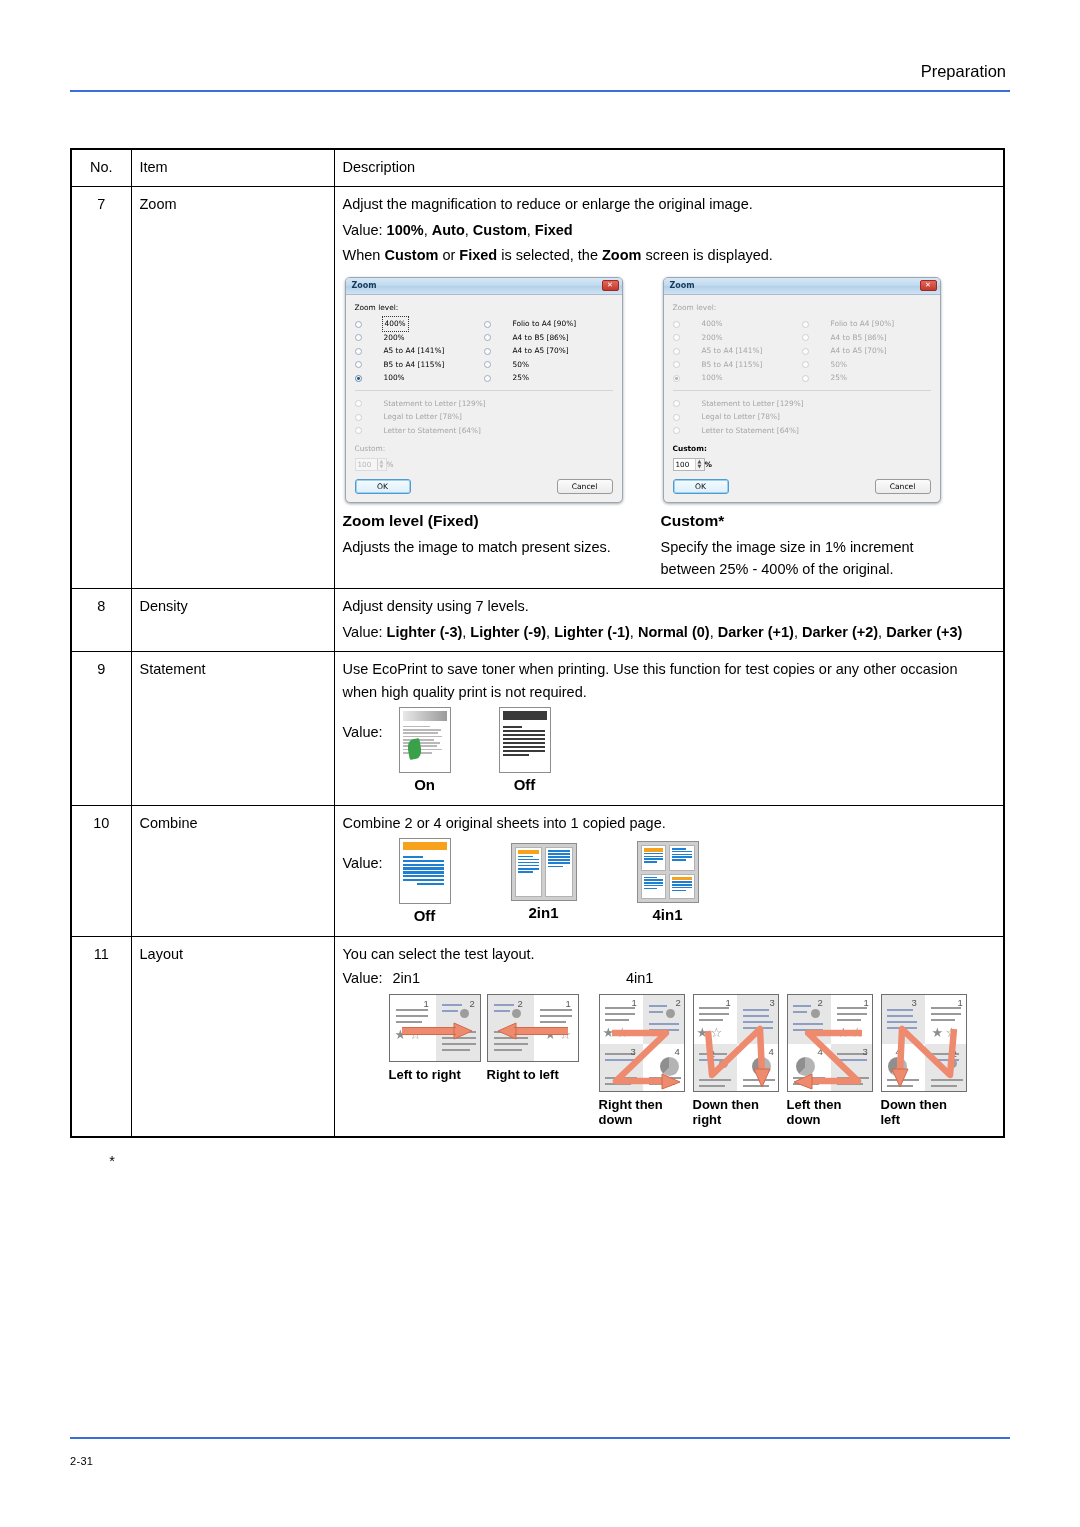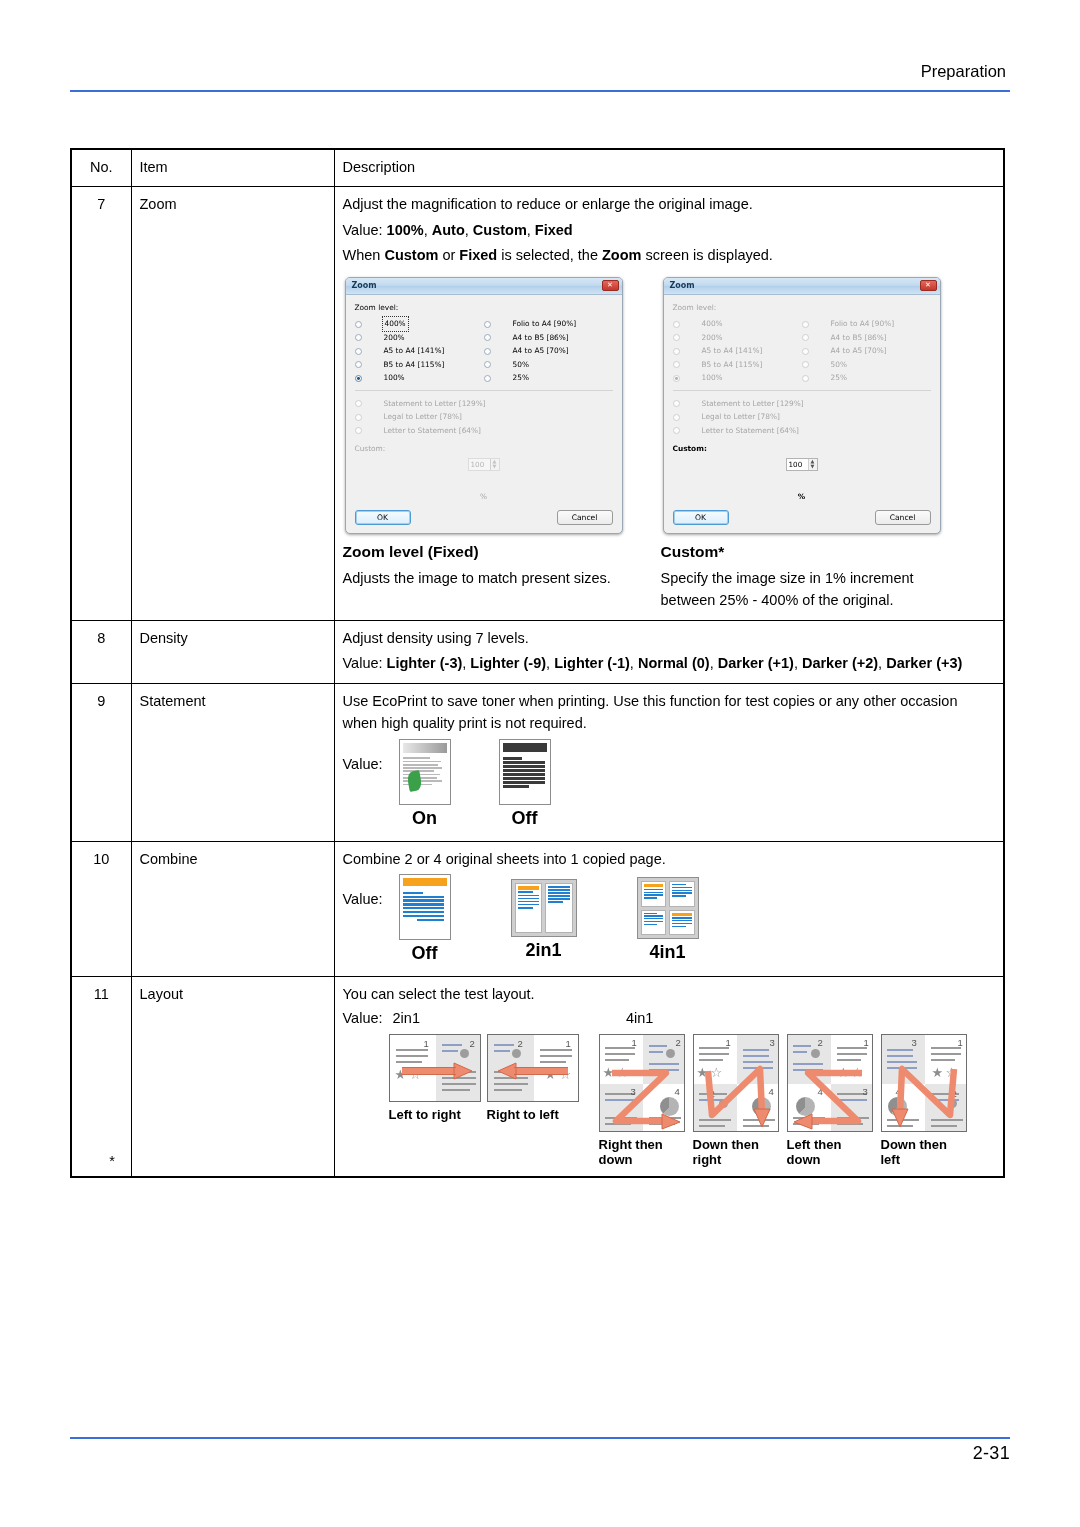--- a/index.html
+++ b/index.html
@@ -20,21 +20,21 @@
   .page-header .hdr-text {
     text-align:right; font-size:16.5px; color:#000; padding-right:4px;
   }
   .rule-blue {
     height:2px; background:#3a6fd8; margin-top:9px;
   }
 
   
   .page-footer { position:absolute; left:70px; top:1428px; width:940px; }
   .page-footer .pg {
-    text-align:right; font-size:18px; margin-top:4px; letter-spacing:.3px;
+    text-align:left; font-size:11px; margin-top:16px; letter-spacing:.3px;
   }
 
   
   .tbl-wrap { position:absolute; left:70px; top:148px; width:935px; }
   table.spec {
     border-collapse:collapse; width:935px;
     border:2.5px solid #000;
     table-layout:fixed;
   }
   table.spec td, table.spec th {
@@ -99,21 +99,21 @@
   }
   .ropt .lbl { white-space:nowrap; }
   .ropt.focus .lbl {
     outline:1px dotted #333; outline-offset:1px; padding:0 1px;
   }
   .dim { color:#a6a6a6; }
   .dim .rd { border-color:#cfcfcf; }
   .dim .rd.sel:after { background:#b0b0b0; }
   .dlg-sep { height:1px; background:#d4d4d4; margin:5px 0 6px 0; }
   .custom-lbl { margin-bottom:3px; }
-  .spin-row { display:flex; align-items:center; gap:20px;flex-direction:column; }
+  .spin-row { display:flex; align-items:center; gap:0; }
   .spin {
     display:flex; align-items:stretch;
     border:1px solid #b4b4b4; background:#fff; height:13px; width:32px;
   }
   .spin .num { flex:1; padding:0 2px; font-size:7.2px; line-height:11px; }
   .spin .btns {
     width:9px; border-left:1px solid #cfcfcf; background:#f3f3f3;
     display:flex; flex-direction:column;
   }
   .spin .btns i {
@@ -137,21 +137,21 @@
   
   .cap-row { display:flex; gap:40px; margin-top:6px; }
   .cap-col { width:278px; }
   .cap-col .h { font-weight:bold; font-size:15.5px; margin-bottom:4px; }
   .cap-col .p { font-size:14.5px; line-height:1.5; width:300px;}
 
   
   .value-strip { display:flex; align-items:flex-start; gap:10px; margin-top:4px; }
   .value-word { font-size:14.5px; padding-top:14px; }
   .icon-item { text-align:center; }
-  .icon-item .cap { font-weight:bold; font-size:18px; margin-top:4px; }
+  .icon-item .cap { font-weight:bold; font-size:15px; margin-top:4px; }
 
   
   .doc {
     border:1px solid #8d8d8d; background:#fff;
     padding:3px; display:flex; flex-direction:column; gap:1.6px;
   }
   .ln { height:2px; background:#7f7f7f; }
 
   
   .eco-on { width:52px; height:66px; position:relative; justify-content:flex-start; }

